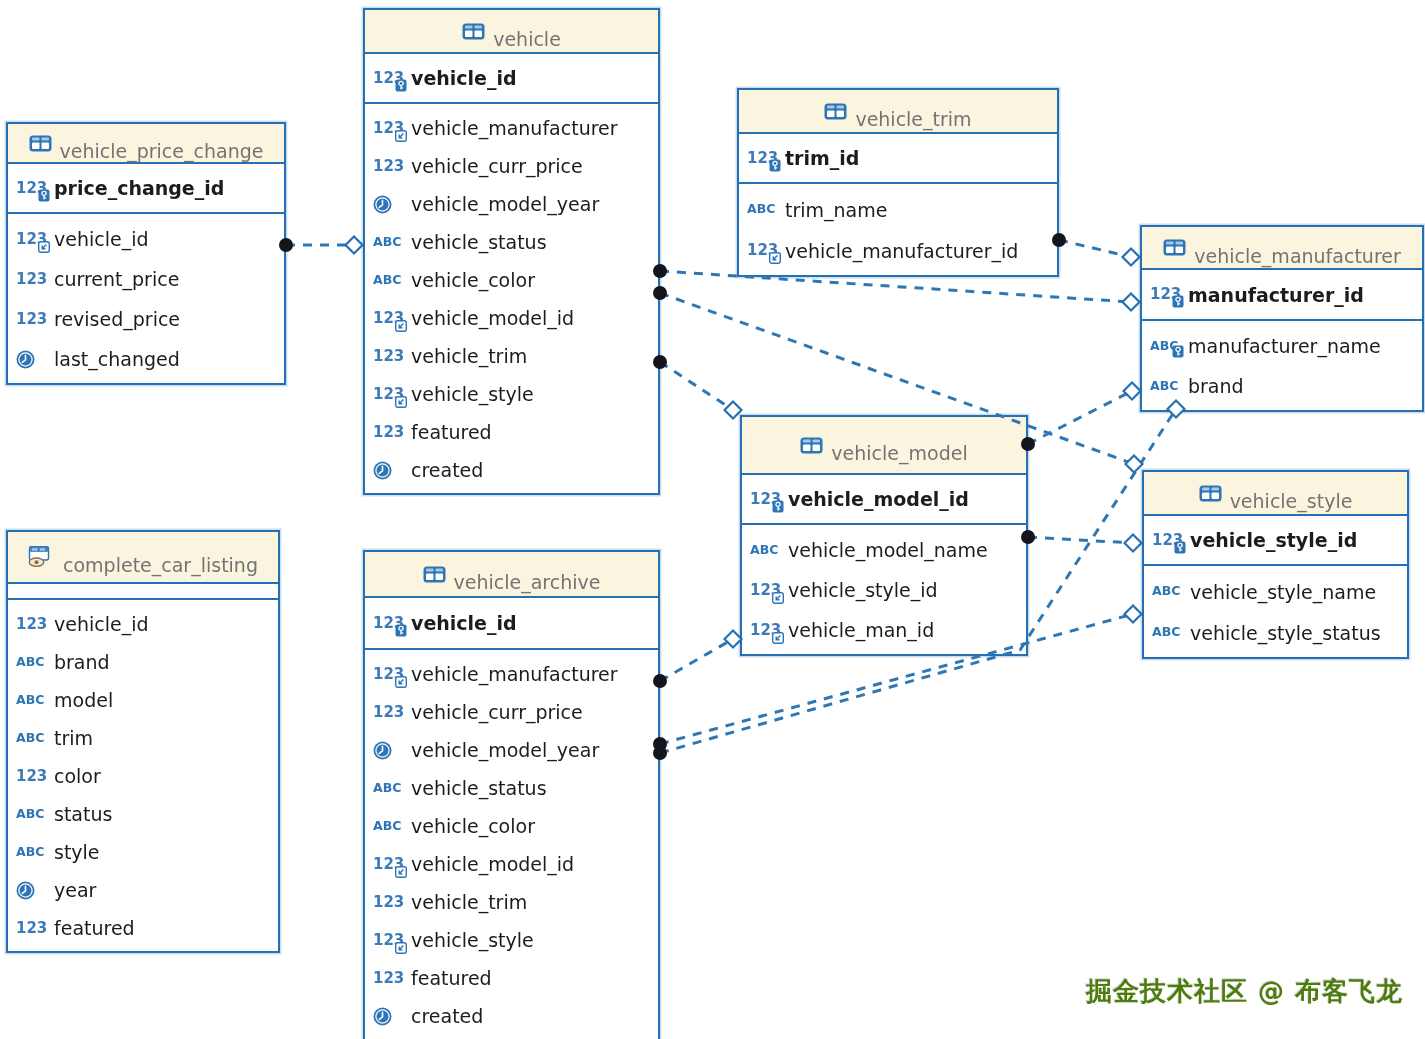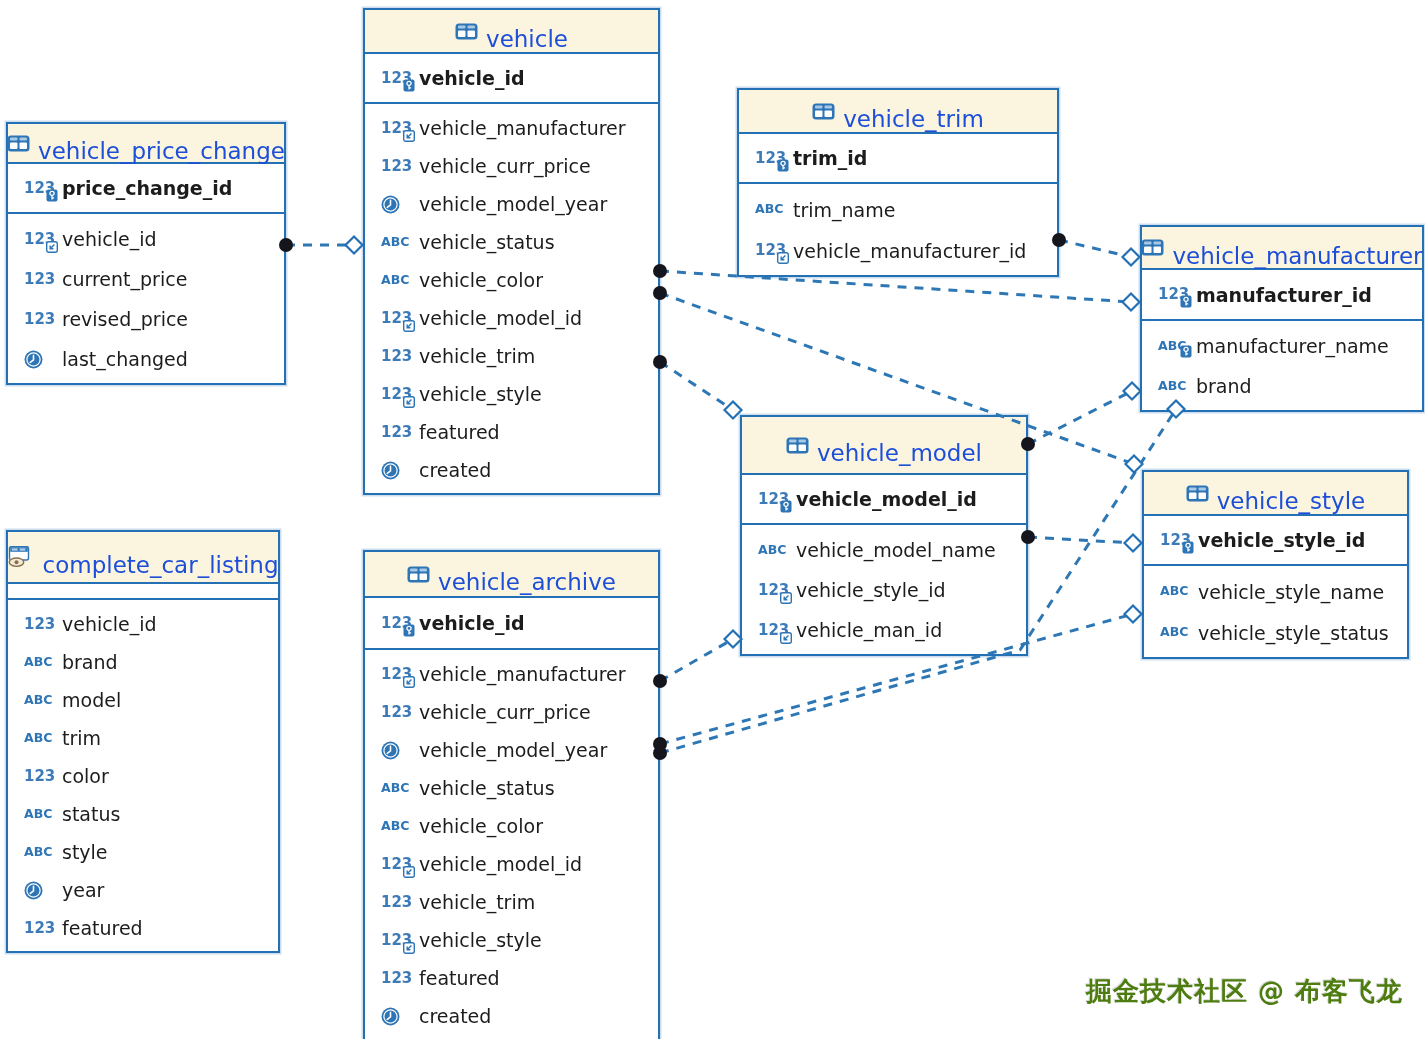--- a/index.html
+++ b/index.html
@@ -4,24 +4,24 @@
 <style>
   html,body{margin:0;padding:0;background:#ffffff;}
   body{width:1425px;height:1039px;overflow:hidden;font-family:"DejaVu Sans",sans-serif;}
   .canvas{position:relative;width:1425px;height:1039px;background:#ffffff;}
   #edges{position:absolute;left:0;top:0;z-index:5;pointer-events:none;}
   #tables{position:absolute;left:0;top:0;z-index:1;}
   .tbl{position:absolute;background:#ffffff;border:2.5px solid #2470b4;
        box-shadow:0 0 0 1.5px rgba(110,160,205,0.35);box-sizing:content-box;color:#1c1c1c;}
   .hdr{background:#fbf5e0;display:flex;align-items:center;justify-content:center;gap:8px;
        border-bottom:2.5px solid #2470b4;box-sizing:border-box;}
-  .title{font-size:23px;color:#1d4ed8;white-space:nowrap;margin-top:16px;}
+  .title{font-size:19px;color:#737373;white-space:nowrap;margin-top:16px;}
   .pksec{border-bottom:2.5px solid #2470b4;display:flex;flex-direction:column;justify-content:center;box-sizing:border-box;}
   .body{box-sizing:border-box;padding:5px 0 4px;}
-  .row{display:flex;align-items:center;padding-left:16px;box-sizing:border-box;}
+  .row{display:flex;align-items:center;padding-left:8px;box-sizing:border-box;}
   .cname{font-size:19px;white-space:nowrap;}
   .row.pk .cname{font-weight:bold;}
   .dticon{position:relative;flex:0 0 38px;width:38px;display:inline-flex;align-items:center;}
   .num{color:#3d7ab8;font-weight:bold;font-size:15px;line-height:1;}
   .abc{color:#2e75b6;font-weight:bold;font-size:12.5px;line-height:1;}
   .badge{position:absolute;right:4px;bottom:-6px;}
   .hicon{display:inline-flex;align-items:center;}
   .watermark{position:absolute;right:22px;top:974px;z-index:6;font-size:26px;font-weight:bold;
        color:#4d7c0f;letter-spacing:1px;
        text-shadow:2px 2px 1px #ffffff,-1px -1px 0 rgba(140,140,140,0.35);}

